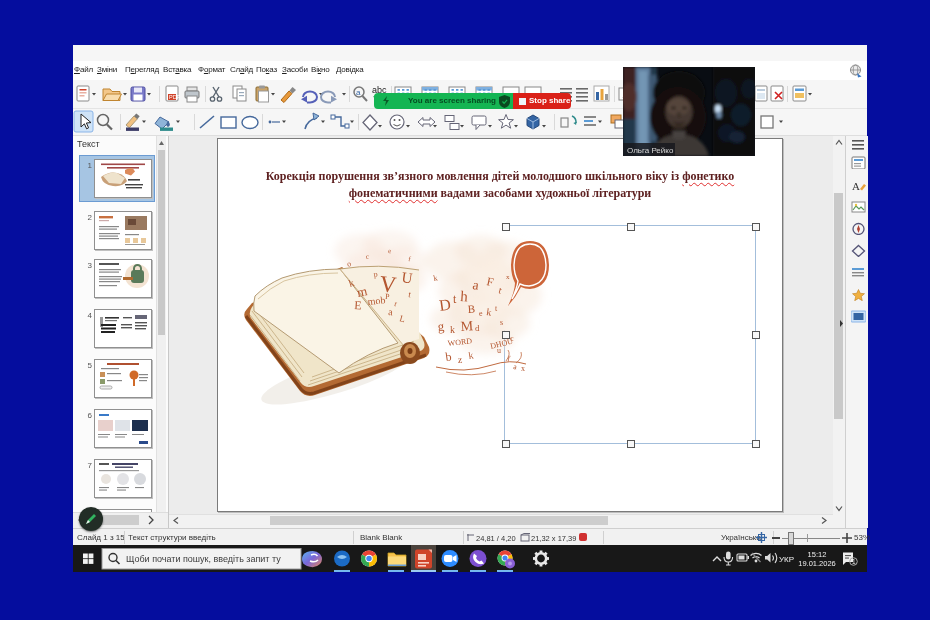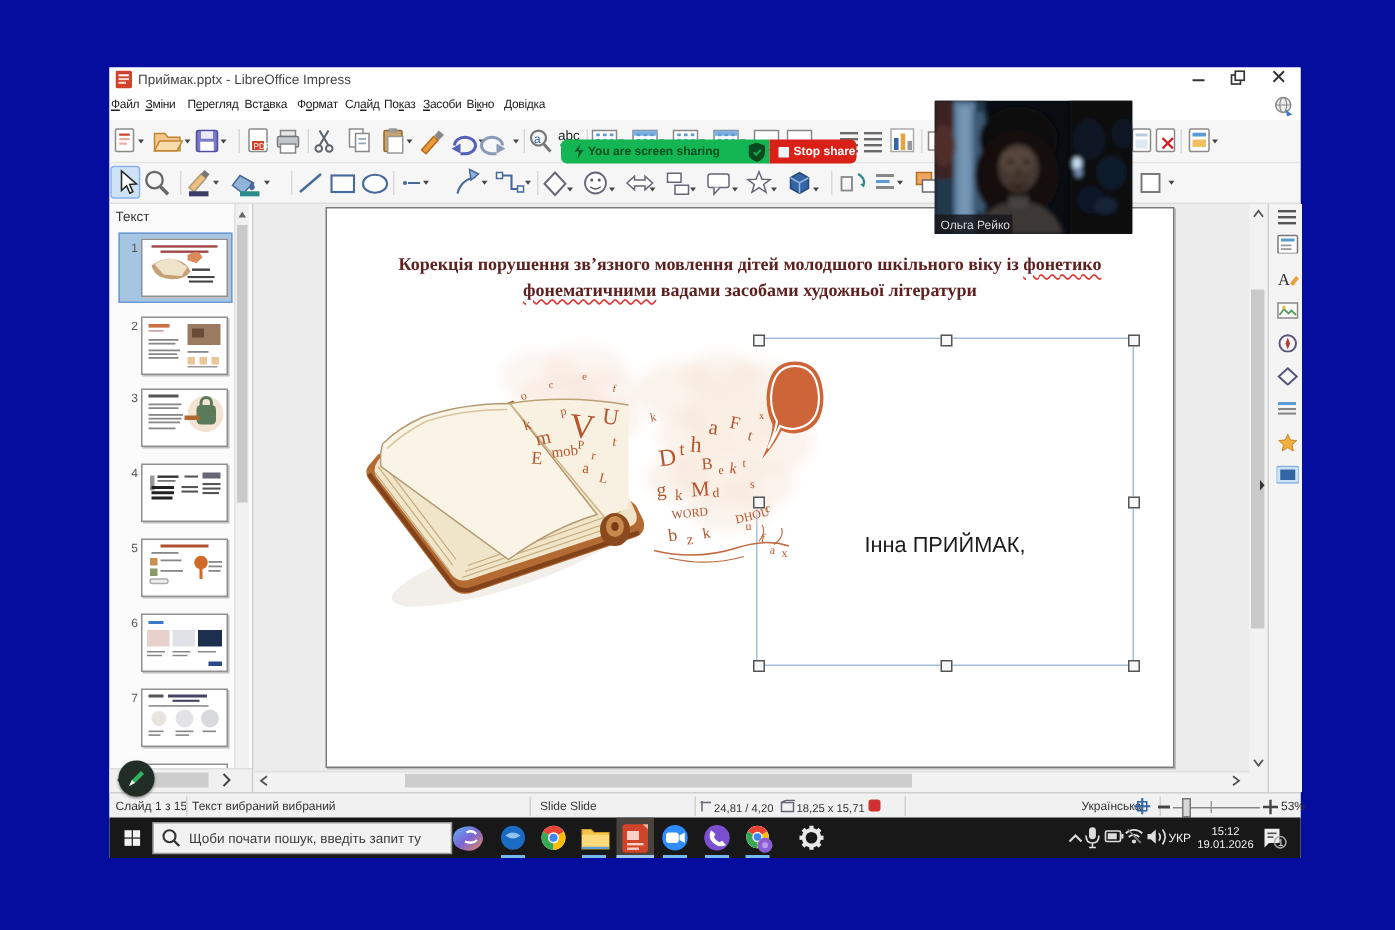--- a/index.html
+++ b/index.html
@@ -1,28 +1,13 @@
 <!DOCTYPE html>
 <html><head><meta charset="utf-8"><style>html,body{margin:0;padding:0;}body{width:930px;height:620px;background:#050d9e;position:relative;overflow:hidden;font-family:'Liberation Sans',sans-serif;}.abs{position:absolute;}#desk{position:absolute;left:73px;top:45px;width:794px;height:527px;background:#f6f6f6;}#titlebar{position:absolute;left:0;top:0;width:794px;height:16px;background:#ffffff;}#titletxt{position:absolute;left:19px;top:3px;font-size:9px;color:#444;}#menubar{position:absolute;left:0;top:16px;width:794px;height:19px;background:#ffffff;font-size:8px;letter-spacing:-0.2px;color:#222;}#menubar span{position:absolute;top:4px;}#tb1{position:absolute;left:0;top:35px;width:794px;height:28px;background:#f6f6f6;border-bottom:1px solid #e4e4e4;}#tb2{position:absolute;left:0;top:64px;width:794px;height:26px;background:#f6f6f6;border-bottom:1px solid #dedede;}#panel{position:absolute;left:0;top:91px;width:95px;height:392px;background:#fbfbfb;border-right:1px solid #c8c8c8;}#canvas{position:absolute;left:96px;top:91px;width:664px;height:392px;background:#ececec;}#page{position:absolute;left:48px;top:2px;width:564px;height:372px;background:#ffffff;border:1px solid #7a7a7a;box-shadow:1px 1px 0 #bdbdbd;}#sidebar{position:absolute;left:772px;top:91px;width:22px;height:392px;background:#f4f4f4;border-left:1px solid #cfcfcf;}#vscroll{position:absolute;left:760px;top:91px;width:12px;height:392px;background:#f2f2f2;}#statusbar{position:absolute;left:0;top:483px;width:794px;height:17px;background:#f1f1f1;border-top:1px solid #cfcfcf;font-size:8px;color:#333;}#taskbar{position:absolute;left:0;top:500px;width:794px;height:27px;background:#181818;}</style></head><body>
 <div id="desk">
-    <div id="titlebar">
-      <svg class="abs" style="left:4px;top:2px" width="11" height="12" viewBox="0 0 11 12">
-        <rect x="0" y="0" width="11" height="12" rx="1.5" fill="#d0432a"></rect>
-        <rect x="2" y="2.5" width="7" height="1.4" fill="#fff" opacity=".95"></rect>
-        <rect x="2" y="5" width="7" height="1.4" fill="#ffd9cf"></rect>
-        <rect x="2" y="7.5" width="5" height="1.4" fill="#ffd9cf"></rect>
-      </svg>
-      <div id="titletxt">Приймак.pptx - LibreOffice Impress</div>
-      <svg class="abs" style="left:720px;top:1px" width="70" height="13" viewBox="0 0 70 13">
-        <line x1="2" y1="7.5" x2="10" y2="7.5" stroke="#333" stroke-width="1.2"></line>
-        <rect x="28" y="4" width="6" height="6" fill="none" stroke="#333" stroke-width="1.1"></rect>
-        <rect x="30.5" y="1.5" width="6" height="6" fill="#fff" stroke="#333" stroke-width="1.1"></rect>
-        <path d="M56 1.5 L63 8.5 M63 1.5 L56 8.5" stroke="#333" stroke-width="1.3"></path>
-      </svg>
-    </div>
     <div id="menubar">
       <span style="left:1px"><u>Ф</u>айл</span>
       <span style="left:24px"><u>З</u>міни</span>
       <span style="left:52px">П<u>е</u>регляд</span>
       <span style="left:90px">Вст<u>а</u>вка</span>
       <span style="left:125px">Ф<u>о</u>рмат</span>
       <span style="left:157px">Сл<u>а</u>йд</span>
       <span style="left:183px">По<u>к</u>аз</span>
       <span style="left:209px"><u>З</u>асоби</span>
       <span style="left:238px">Ві<u>к</u>но</span>
@@ -434,21 +419,20 @@
           <text x="262" y="106" font-size="8" fill="#b4562f" font-family="Liberation Serif" transform="rotate(0 262 106)">s</text>
           <text x="269" y="142" font-size="8" fill="#b4562f" font-family="Liberation Serif" transform="rotate(10 269 142)">f</text>
           <text x="275" y="150" font-size="8" fill="#b4562f" font-family="Liberation Serif" transform="rotate(6 275 150)">a</text>
           <text x="283" y="152" font-size="8" fill="#b4562f" font-family="Liberation Serif" transform="rotate(0 283 152)">x</text>
           <path d="M198,148 Q226,155 254,146 Q272,140 288,145" fill="none" stroke="#c06a40" stroke-width="1"></path>
           <path d="M208,153 Q234,159 258,152" fill="none" stroke="#c06a40" stroke-width="0.8"></path>
           <path d="M268,142 q5-7 2-11 m8,13 q7-5 5-11" fill="none" stroke="#c06a40" stroke-width="0.8"></path>
           <path d="M292,22 Q310,22 311,46 Q311,68 292,70 Q287,70 283,68 Q278,78 270,87 Q277,72 277,64 Q273,56 273,46 Q274,22 292,22 Z" fill="#cd6539"></path>
           <path d="M292,25 Q307,25 308,46 Q308,65 291,67 Q286,67 282,65 Q279,72 274,80 Q279,69 280,62 Q276,55 276,46 Q277,25 292,25 Z" fill="none" stroke="#fff" stroke-width="1.4"></path>
         </svg>
-        <div style="position:absolute;left:287px;top:214px;width:250px;text-align:center;font-size:14.5px;color:#1c1c1c;line-height:22px">Інна ПРИЙМАК,</div>
         <div style="position:absolute;left:283.5px;top:83.5px;width:6px;height:6px;background:#f8f8f8;border:1px solid #555"></div>
         <div style="position:absolute;left:408.5px;top:83.5px;width:6px;height:6px;background:#f8f8f8;border:1px solid #555"></div>
         <div style="position:absolute;left:533.5px;top:83.5px;width:6px;height:6px;background:#f8f8f8;border:1px solid #555"></div>
         <div style="position:absolute;left:283.5px;top:192px;width:6px;height:6px;background:#f8f8f8;border:1px solid #555"></div>
         <div style="position:absolute;left:533.5px;top:192px;width:6px;height:6px;background:#f8f8f8;border:1px solid #555"></div>
         <div style="position:absolute;left:283.5px;top:300.5px;width:6px;height:6px;background:#f8f8f8;border:1px solid #555"></div>
         <div style="position:absolute;left:408.5px;top:300.5px;width:6px;height:6px;background:#f8f8f8;border:1px solid #555"></div>
         <div style="position:absolute;left:533.5px;top:300.5px;width:6px;height:6px;background:#f8f8f8;border:1px solid #555"></div>
       </div>
       <div style="position:absolute;left:0;top:378px;width:664px;height:13px;background:#f2f2f2;border-top:1px solid #e0e0e0"></div>
@@ -509,33 +493,33 @@
         <path d="M6.5 0.5 l1.8 3.8 4.2.4 -3.2 2.8 1 4.2 -3.8-2.3 -3.8 2.3 1-4.2 -3.2-2.8 4.2-.4 z" fill="#f0b040" stroke="#c08020" stroke-width=".6"></path>
       </svg>
       <svg style="position:absolute;left:5px;top:174px" width="15" height="13" viewBox="-1 -1 15 13">
         <rect x="-1" y="0" width="15" height="11" rx="1" fill="#cfe3f7" stroke="#8ab4e8"></rect>
         <rect x="1.5" y="2" width="10" height="7" fill="#3465a4"></rect>
       </svg>
     </div>
     <div id="statusbar">
       <div style="position:absolute;left:4px;top:4px;text-align:left;font-size:8px;color:#333">Слайд 1 з 15</div>
       <div style="position:absolute;left:51px;top:2px;width:1px;height:13px;background:#d0d0d0"></div>
-      <div style="position:absolute;left:55px;top:4px;text-align:left;font-size:8px;color:#333">Текст вибраний вибраний</div>
+      <div style="position:absolute;left:55px;top:4px;text-align:left;font-size:8px;color:#333">Текст структури введіть</div>
       <div style="position:absolute;left:280px;top:2px;width:1px;height:13px;background:#d0d0d0"></div>
-      <div style="position:absolute;left:287px;top:4px;text-align:left;font-size:8px;color:#333">Slide Slide</div>
+      <div style="position:absolute;left:287px;top:4px;text-align:left;font-size:8px;color:#333">Blank Blank</div>
       <div style="position:absolute;left:390px;top:2px;width:1px;height:13px;background:#d0d0d0"></div>
       <svg style="position:absolute;left:393px;top:4px" width="9" height="9" viewBox="0 0 9 9">
         <path d="M1 2 h7 M2 1 v7" stroke="#667" stroke-width="1"></path>
       </svg>
       <div style="position:absolute;left:403px;top:4.5px;font-size:7.5px;color:#333">24,81 / 4,20</div>
       <svg style="position:absolute;left:447px;top:4px" width="10" height="9" viewBox="0 0 10 9">
         <rect x="1" y="2" width="8" height="6" fill="none" stroke="#667"></rect>
         <path d="M1 2 l3-1.5 h8" fill="none" stroke="#667"></path>
       </svg>
-      <div style="position:absolute;left:458px;top:4.5px;font-size:7.5px;color:#333">18,25 x 15,71</div>
+      <div style="position:absolute;left:458px;top:4.5px;font-size:7.5px;color:#333">21,32 x 17,39</div>
       <div style="position:absolute;left:506px;top:4px;width:8px;height:8px;background:#d03030;border-radius:2px"></div>
       <div style="position:absolute;left:530px;top:2px;width:1px;height:13px;background:#d0d0d0"></div>
       <div style="position:absolute;left:608px;top:4px;width:80px;text-align:right;font-size:8px;color:#333">Українська</div>
       <div style="position:absolute;left:700px;top:2px;width:1px;height:13px;background:#d0d0d0"></div>
       <svg style="position:absolute;left:683px;top:3px" width="11" height="11" viewBox="0 0 11 11">
         <path d="M5.5 0 v11 M0 5.5 h11" stroke="#3465a4" stroke-width="1.4"></path>
         <rect x="2.5" y="2.5" width="6" height="6" fill="none" stroke="#3465a4"></rect>
       </svg>
       <div style="position:absolute;left:699px;top:8px;width:8px;height:1.6px;background:#444"></div>
       <div style="position:absolute;left:709px;top:8.5px;width:58px;height:1px;background:#888"></div>
@@ -636,21 +620,21 @@
         <rect x="772" y="12.5" width="4" height="1.1" fill="#555"></rect>
         <circle cx="780.5" cy="16.5" r="3.8" fill="none" stroke="#aaa" stroke-width="1"></circle>
         <text x="779" y="19" font-size="6.5" fill="#eee" font-family="Liberation Sans">1</text>
       </svg>
     </div>
   </div>
 <div style="position:absolute;left:374px;top:93px;width:139px;height:16px;background:#14b553;border-radius:4px 0 0 4px"></div>
 <svg style="position:absolute;left:380px;top:95px" width="12" height="12" viewBox="0 0 12 12">
     <path d="M7 1 L3 6 h3 l-1 5 4-6 h-3 z" fill="#0a5c28"></path>
   </svg>
-<div style="position:absolute;left:392px;top:96px;width:104px;text-align:left;font-size:8px;font-weight:bold;color:#063;color:#054d22">You are screen sharing</div>
+<div style="position:absolute;left:392px;top:96px;width:104px;text-align:right;font-size:8px;font-weight:bold;color:#063;color:#054d22">You are screen sharing</div>
 <svg style="position:absolute;left:499px;top:94.5px" width="11" height="13" viewBox="0 0 11 13">
     <path d="M5.5 0 L11 2 V7 q0 4-5.5 6 Q0 11 0 7 V2 Z" fill="#0a4a20"></path>
     <path d="M3.5 6.5 l1.6 1.8 3-3.4" stroke="#14b553" stroke-width="1.2" fill="none"></path>
   </svg>
 <div style="position:absolute;left:513px;top:93px;width:58px;height:16px;background:#da2118;border-radius:0 4px 4px 0"></div>
 <div style="position:absolute;left:519px;top:97.5px;width:7px;height:7px;background:#eef6fa"></div>
 <div style="position:absolute;left:529px;top:96px;font-size:8px;font-weight:bold;color:#fff">Stop share</div>
 <svg width="132" height="89" viewBox="0 0 132 89" style="position:absolute;left:623px;top:67px">
     <rect x="0" y="0" width="132" height="89" fill="#090d13"></rect>
     <g filter="url(#blur1)">

